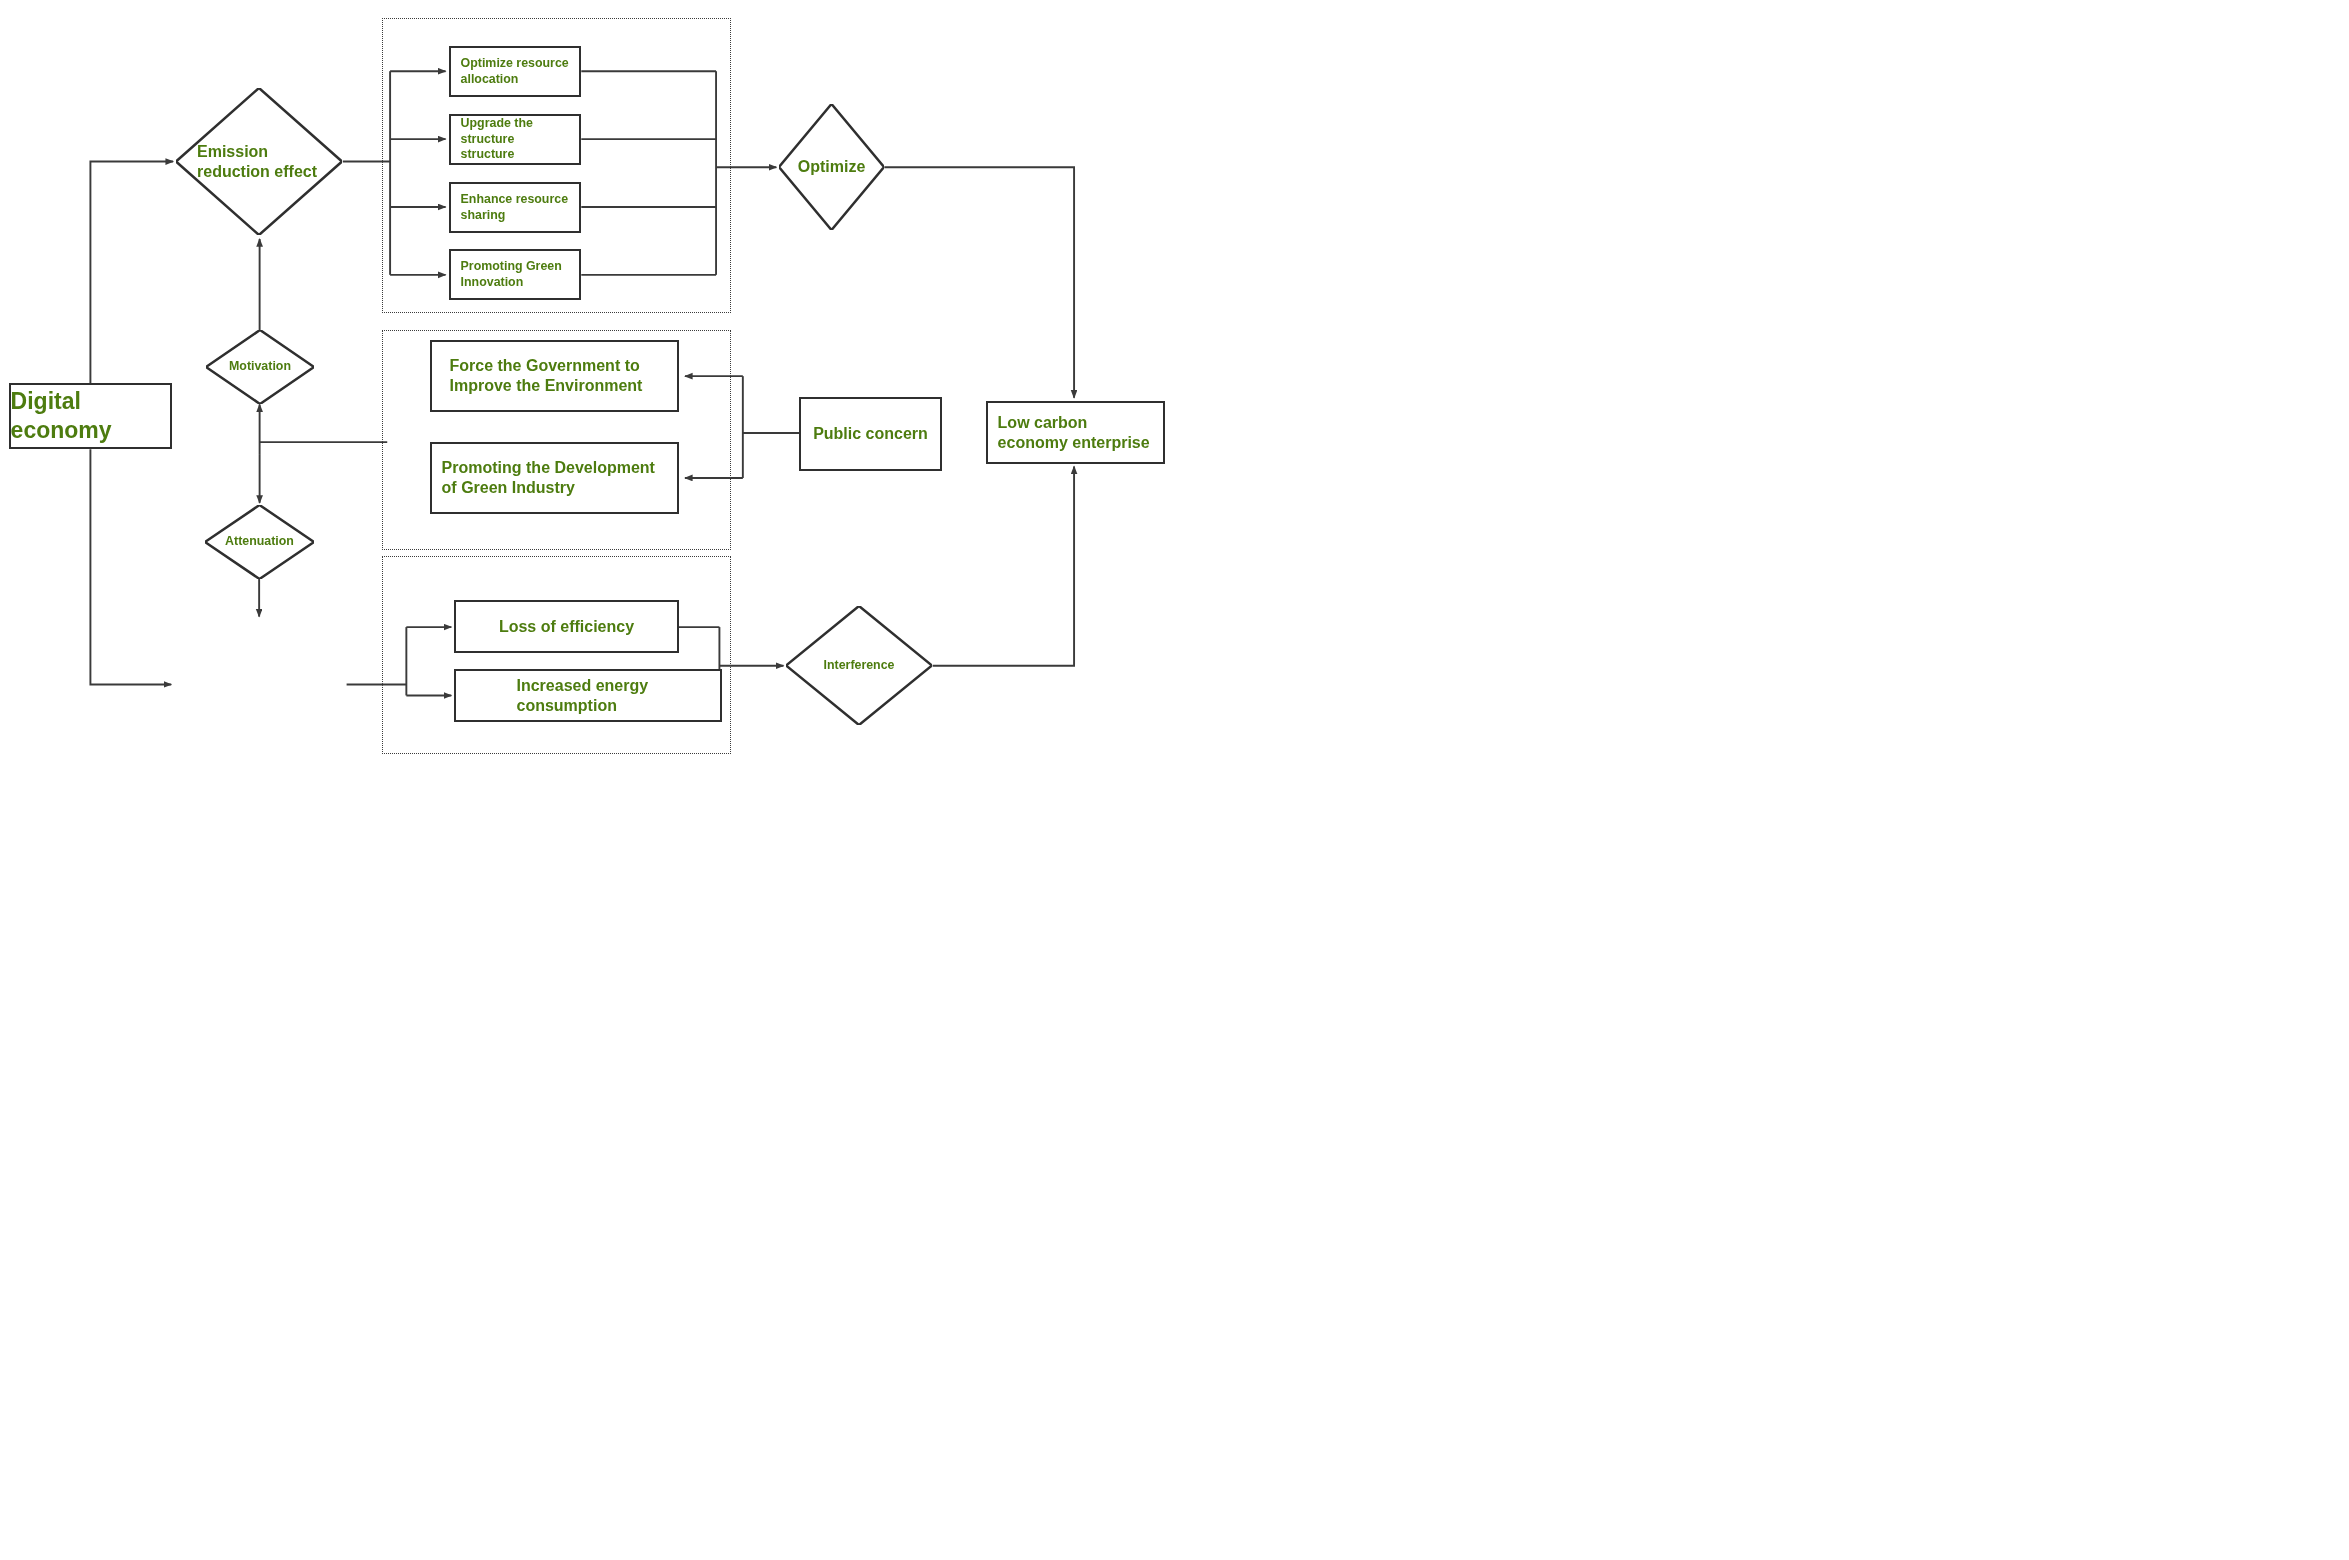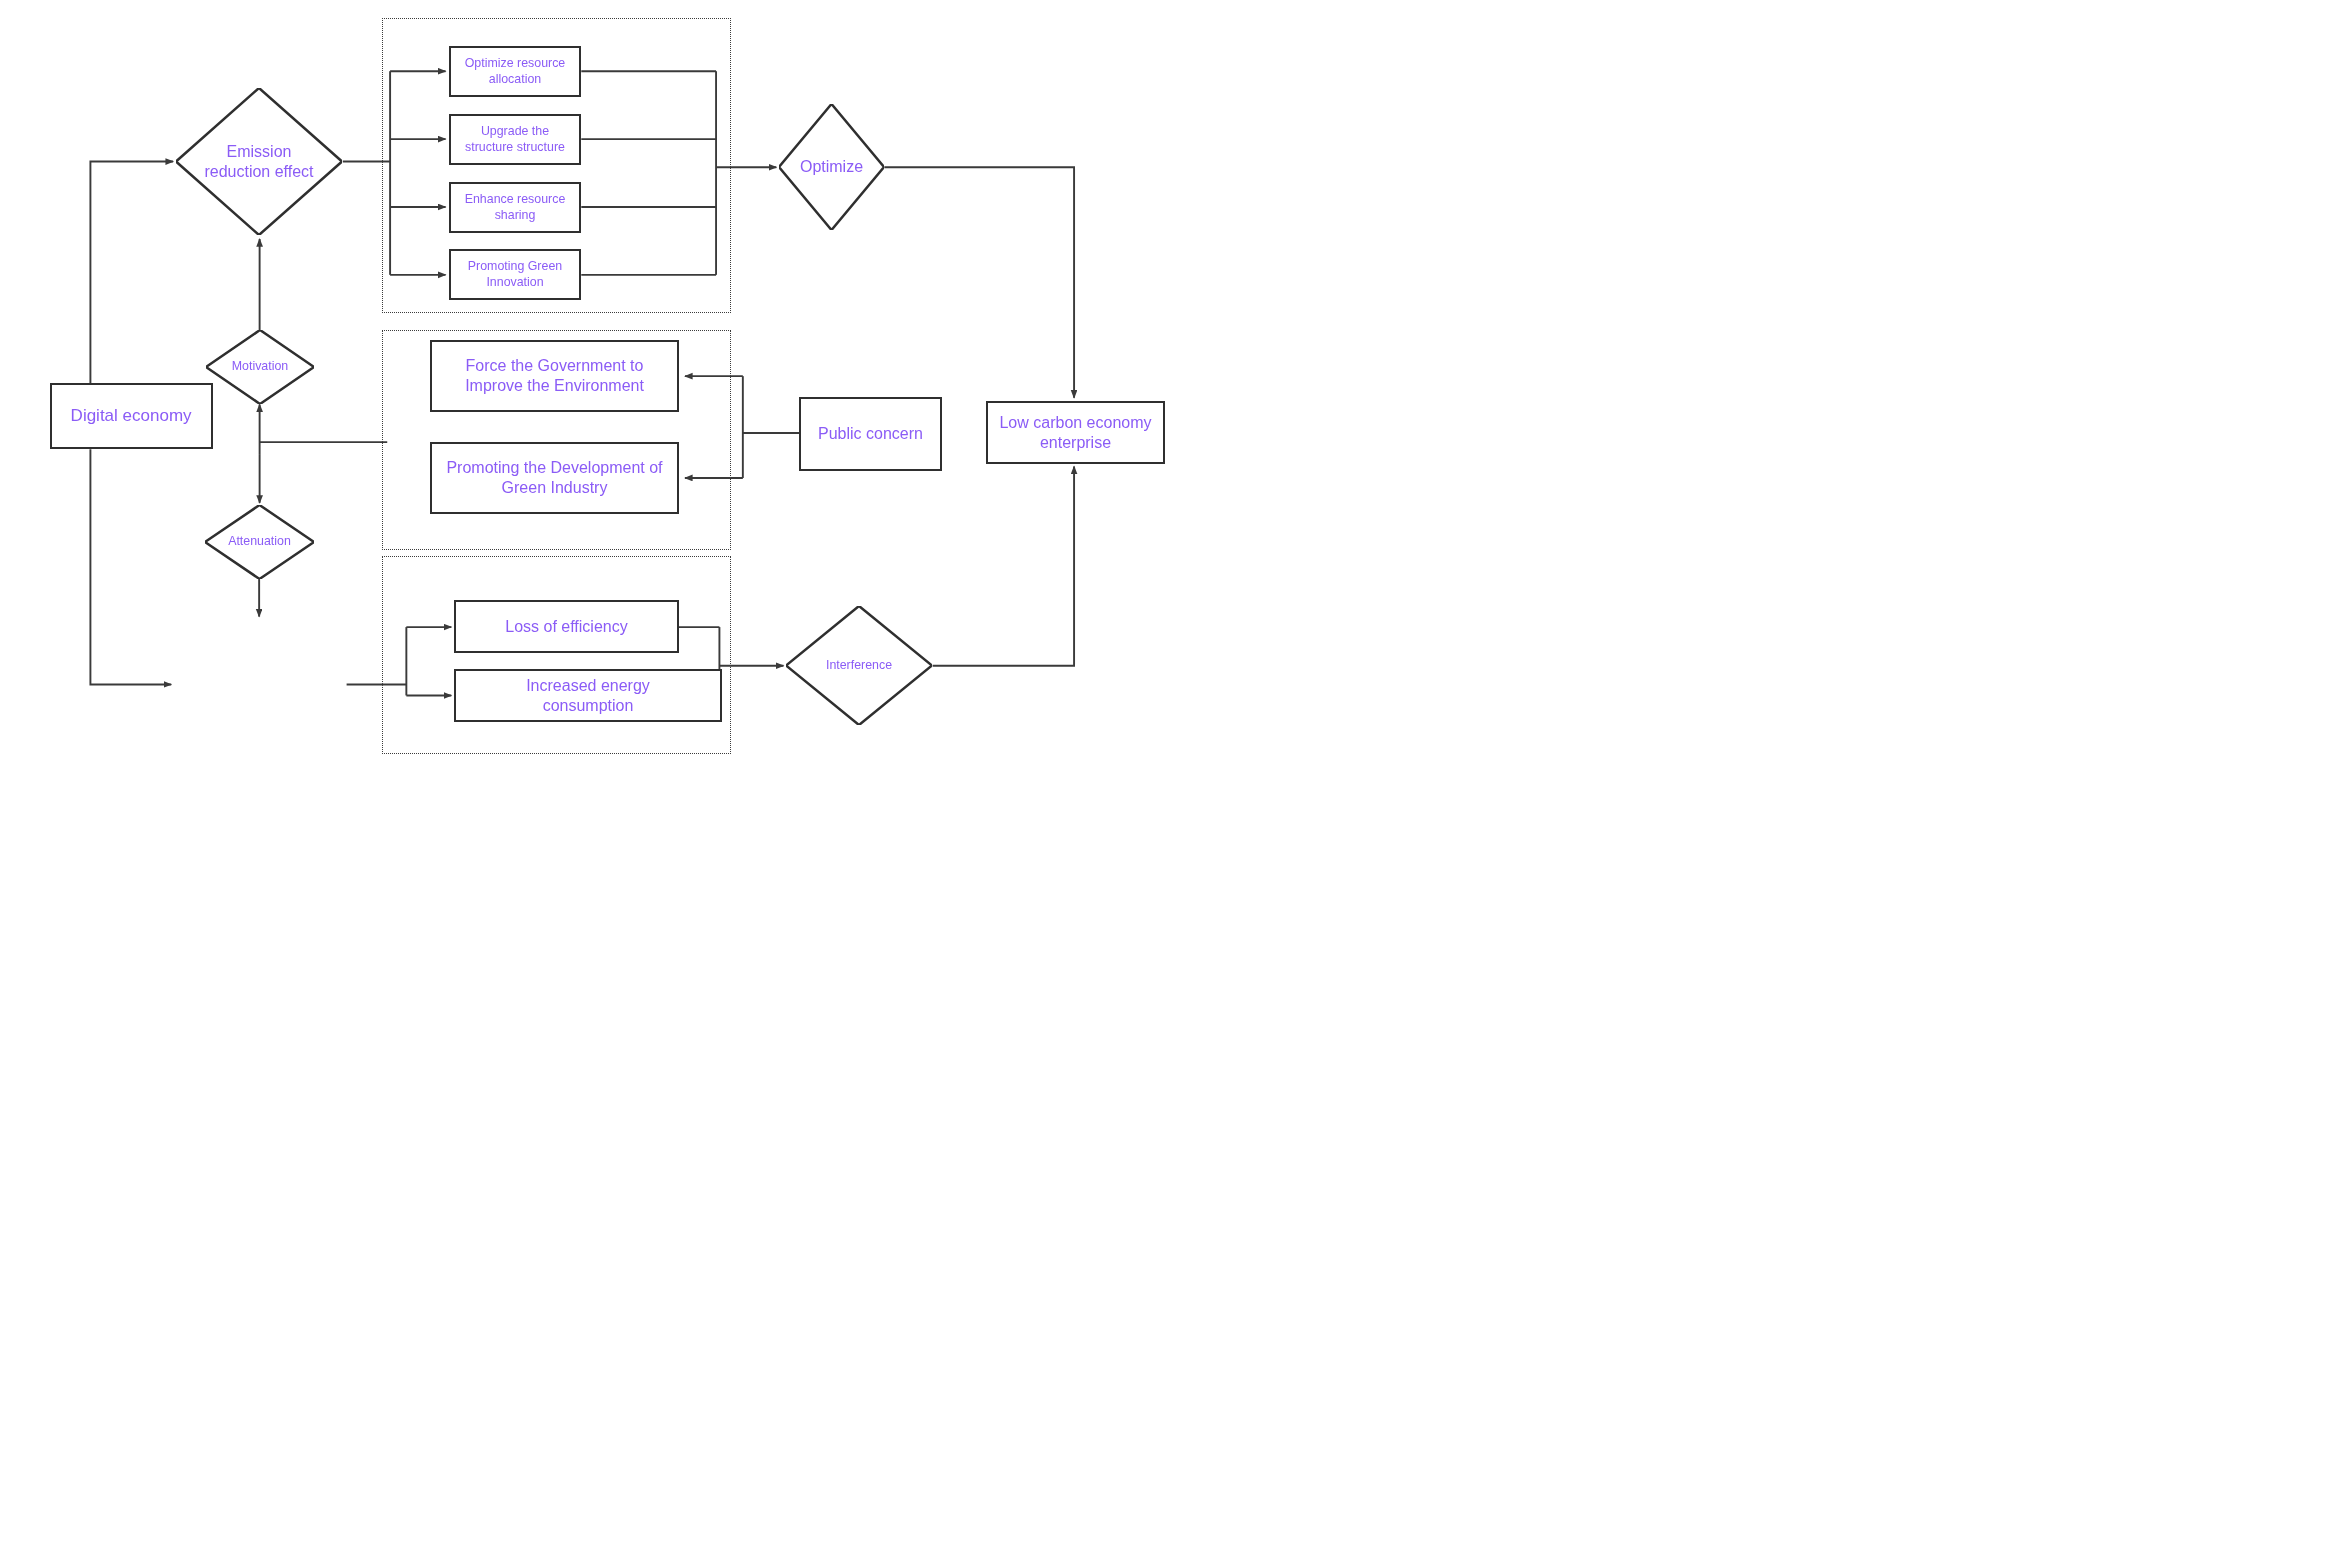--- a/index.html
+++ b/index.html
@@ -9,30 +9,30 @@
     background:#ffffff;
     font-family:"Liberation Sans", sans-serif;
     overflow:hidden;
   }
   .edges{position:absolute;left:0;top:0;width:1175px;height:781px;z-index:1;}
   .dotted{
     position:absolute;border:1.9px dotted #3c3c3c;background:transparent;z-index:0;
   }
   .node{
     position:absolute;display:flex;align-items:center;justify-content:center;
-    text-align:center;font-weight:normal;color:#8b5cf6;z-index:2;
+    font-weight:bold;color:#4d7c0f;z-index:2;
     line-height:1.25;
   }
   .rect{background:#ffffff;border:2.9px solid #2f2f2f;box-sizing:border-box;}
   .diamond{background:transparent;border:none;}
   .diamond svg{position:absolute;left:0;top:0;width:100%;height:100%;}
   .diamond .lbl{position:relative;z-index:1;padding:0 5.7px;}
   .fs13{font-size:12.4px;}
   .fs14{font-size:16px;}
-  .fs17{font-size:17px;margin-left:41px;}
+  .fs17{font-size:23px;}
   .pad{padding:1.9px 9.6px;}
 </style>
 </head>
 <body>
 
 <div class="canvas">
 
   <div class="dotted" style="left:382px;top:18px;width:347px;height:293px;"></div>
   <div class="dotted" style="left:382px;top:330px;width:347px;height:218px;"></div>
   <div class="dotted" style="left:382px;top:556px;width:347px;height:196px;"></div>

